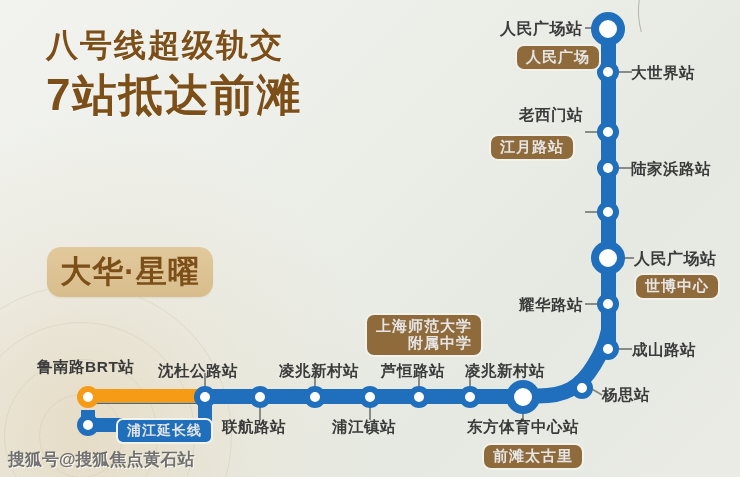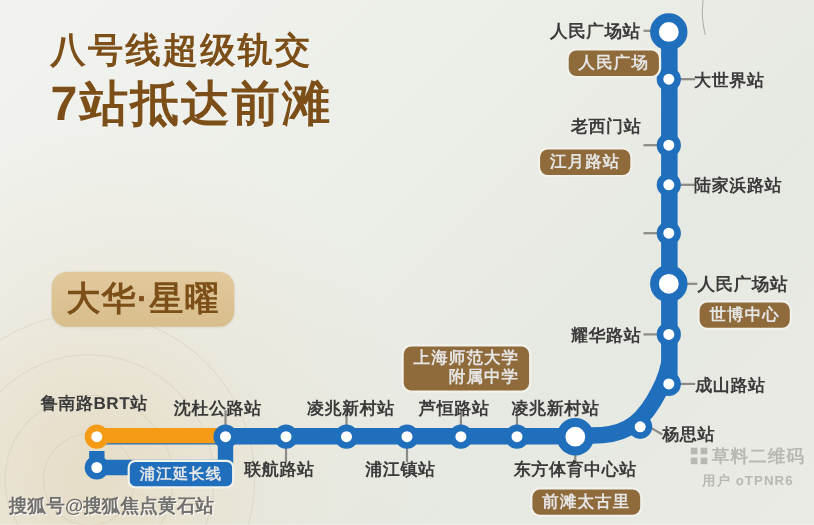--- a/index.html
+++ b/index.html
@@ -188,18 +188,14 @@
   <div class="lbl" style="left:381px;top:361px;">芦恒路站</div>
 
   <div class="lbl" style="left:465px;top:361px;">凌兆新村站</div>
 
   <div class="lbl" style="left:467px;top:417px;">东方体育中心站</div>
   <div class="badge" style="left:482px;top:443px;">前滩太古里</div>
 
   <div class="badge blue" style="left:116px;top:418px;">浦江延长线</div>
 
   <div class="wm wm-left">搜狐号@搜狐焦点黄石站</div>
-  <div class="wm wm-right">
-    <div class="w1"><span class="qr"></span><span>草料二维码</span></div>
-    <div class="w2">用户 oTPNR6</div>
-  </div>
 
 </div>
 
 </body></html>

